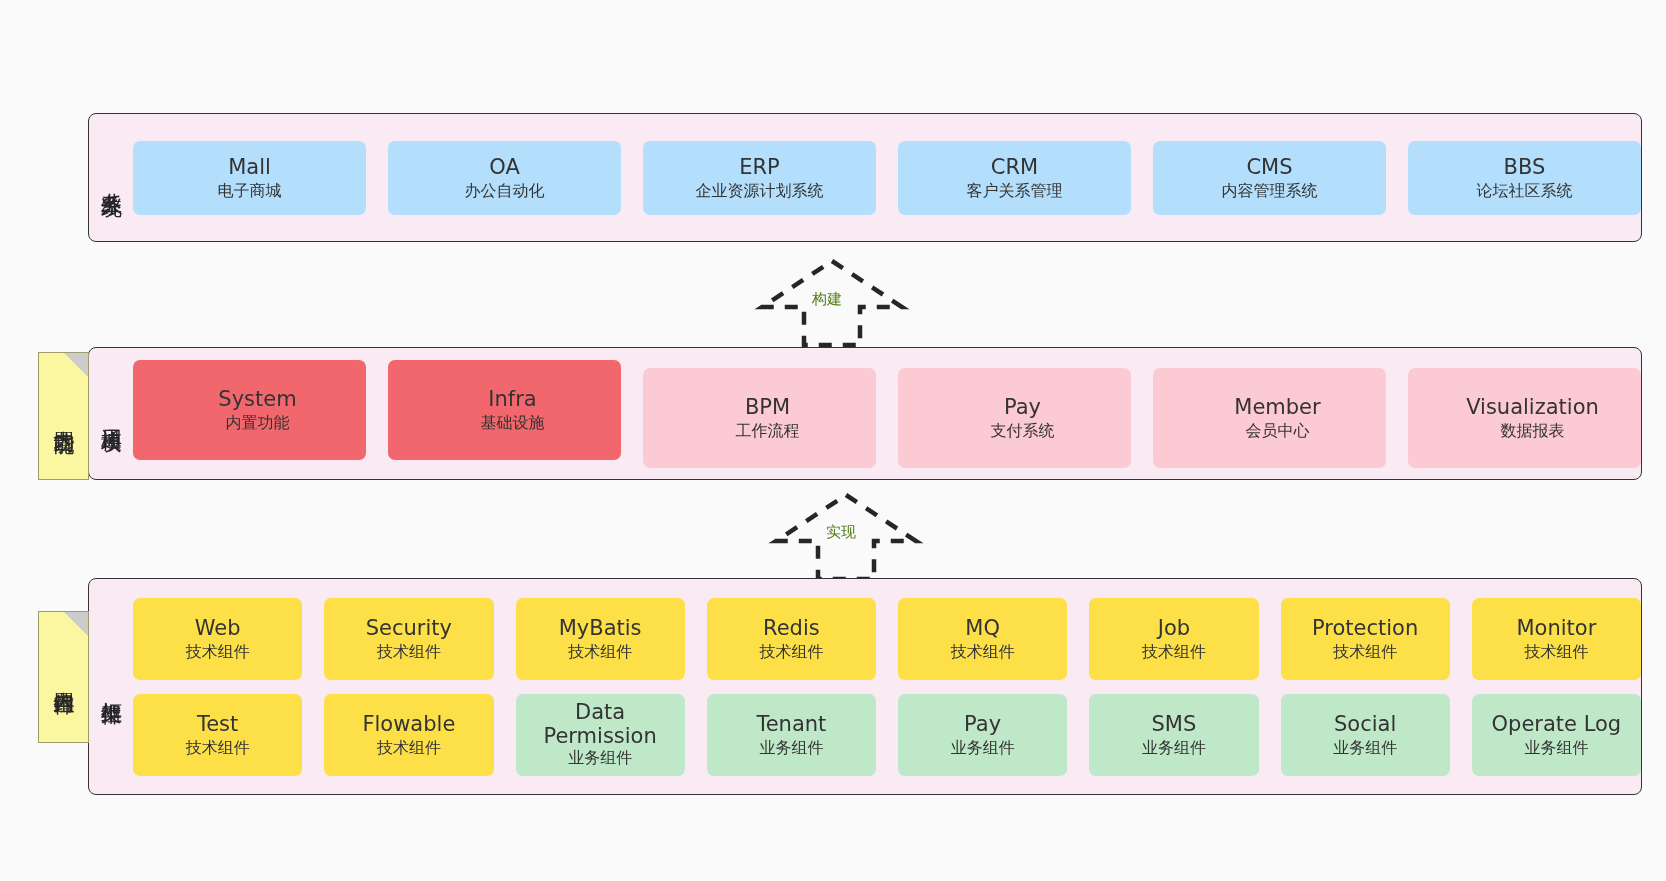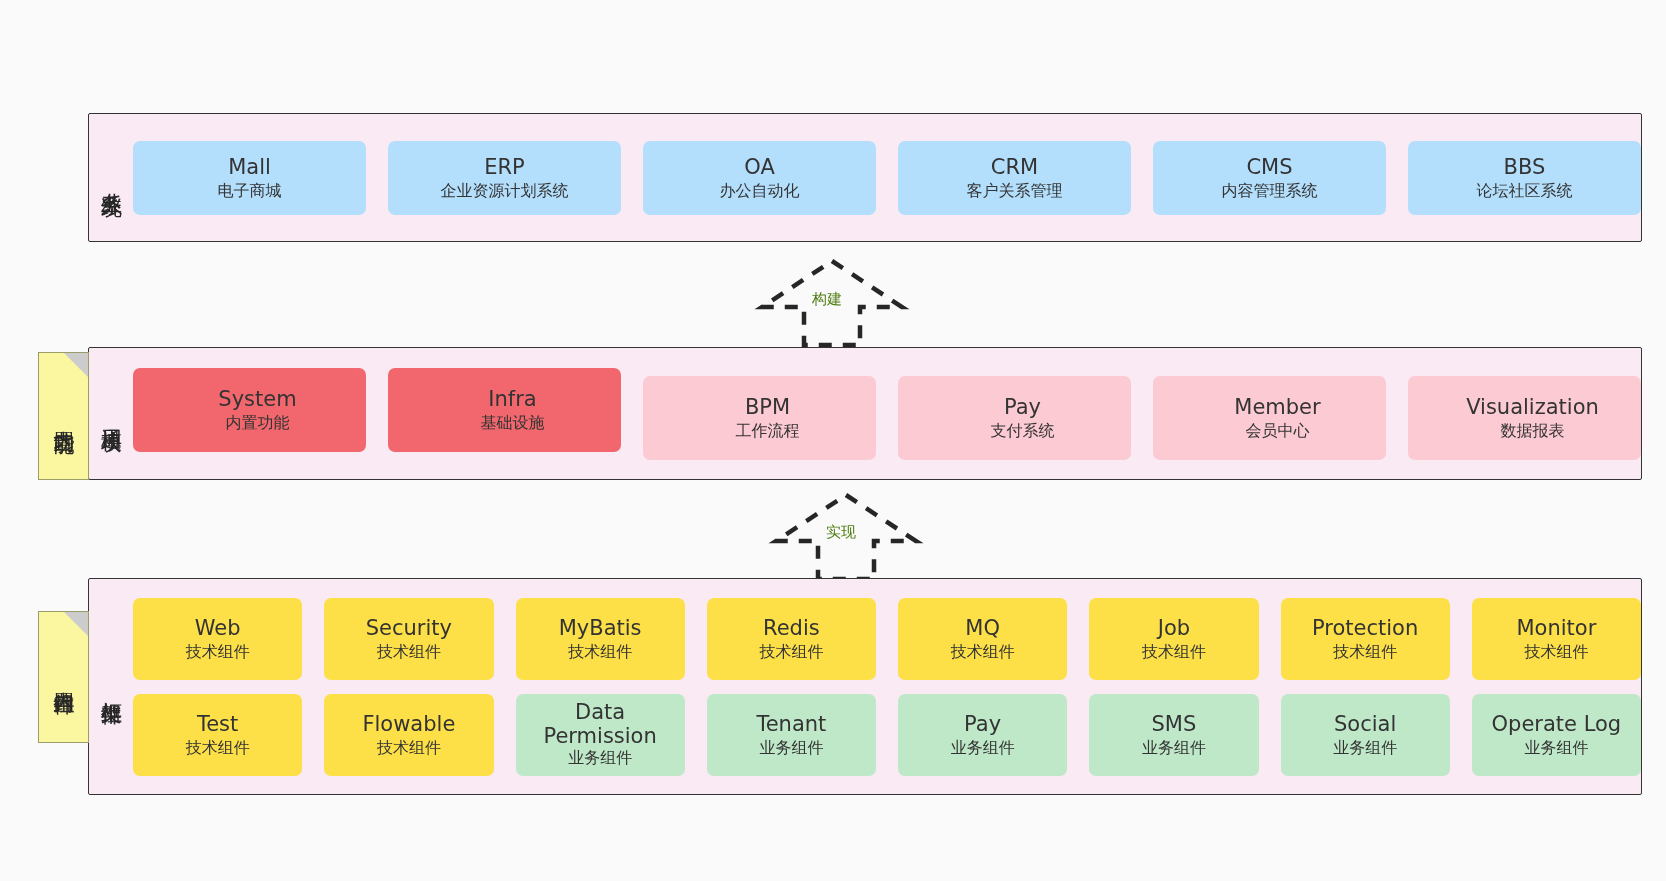--- a/index.html
+++ b/index.html
@@ -19,21 +19,21 @@
     left: 0; top: 0;
     width: 1666px;
     height: 881px;
   }
 
   
   .layer {
     position: absolute;
     background: #faeaf4;
     border: 1.6px solid #333333;
-    border-radius: 2px;
+    border-radius: 8px;
     box-sizing: border-box;
     display: flex;
     flex-direction: row;
     align-items: stretch;
   }
   .layer-title {
     width: 44px;
     flex: 0 0 44px;
     display: flex;
     align-items: center;
@@ -93,21 +93,21 @@
   }
   #layer-business .card { height: 74px; }
 
   
   #layer-module {
     left: 88px;
     top: 347px;
     width: 1554px;
     height: 133px;
   }
-  #layer-module .card { height: 84px; padding-left: 22px; }
+  #layer-module .card { height: 100px; padding-left: 22px; }
 
   
   #layer-framework {
     left: 88px;
     top: 578px;
     width: 1554px;
     height: 217px;
   }
   #layer-framework .layer-body { gap: 14px; }
   #layer-framework .card { height: 82px; }
@@ -166,26 +166,26 @@
 
   <div class="layer" id="layer-business">
     <div class="layer-title">业务系统</div>
     <div class="layer-body">
       <div class="row">
         <div class="card c-blue">
           <span class="t-en">Mall</span>
           <span class="t-cn">电子商城</span>
         </div>
         <div class="card c-blue">
+          <span class="t-en">OA</span>
+          <span class="t-cn">办公自动化</span>
+        </div>
+        <div class="card c-blue">
           <span class="t-en">ERP</span>
           <span class="t-cn">企业资源计划系统</span>
-        </div>
-        <div class="card c-blue">
-          <span class="t-en">OA</span>
-          <span class="t-cn">办公自动化</span>
         </div>
         <div class="card c-blue">
           <span class="t-en">CRM</span>
           <span class="t-cn">客户关系管理</span>
         </div>
         <div class="card c-blue">
           <span class="t-en">CMS</span>
           <span class="t-cn">内容管理系统</span>
         </div>
         <div class="card c-blue">

